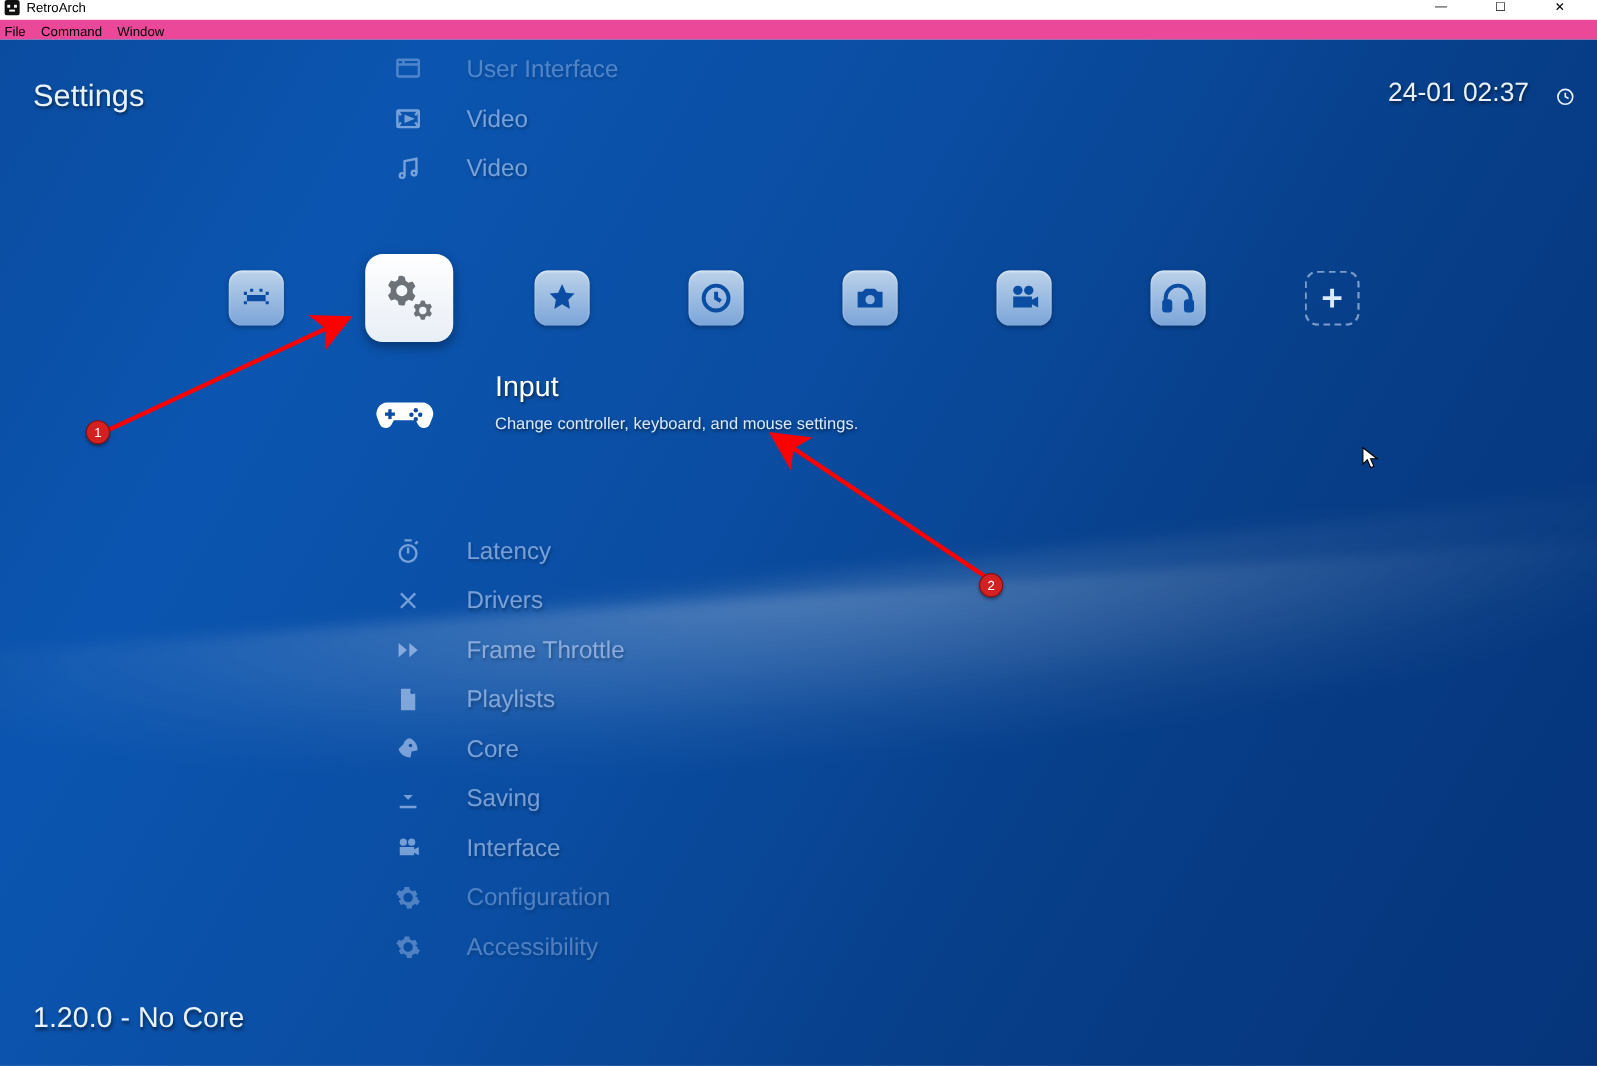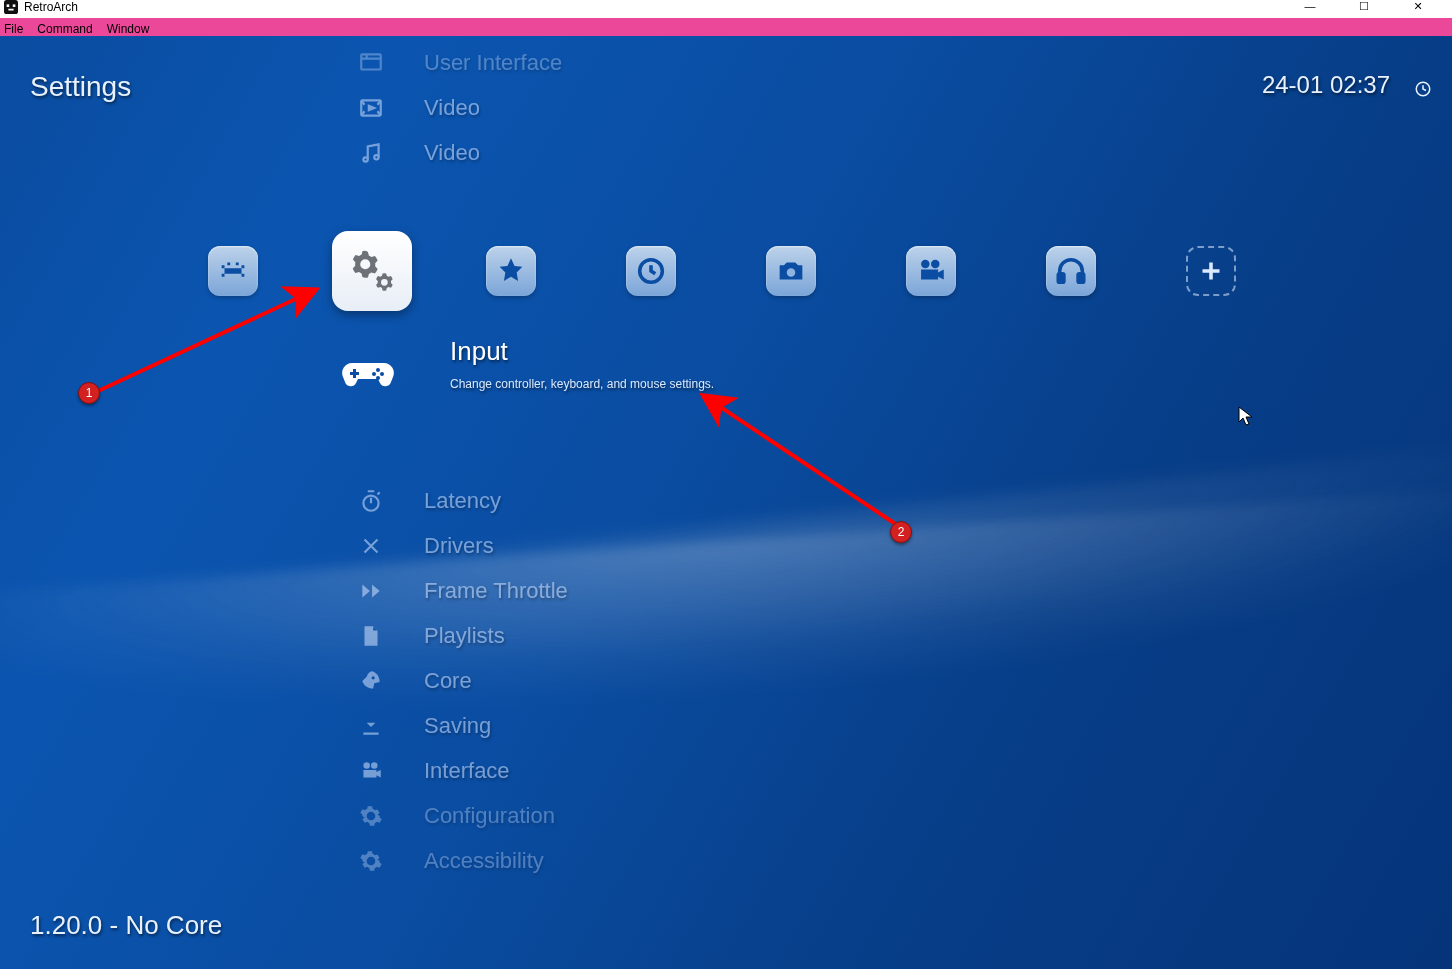--- a/index.html
+++ b/index.html
@@ -109,21 +109,21 @@
   .below { position:absolute; left:358px; right:40px; }
 
   
   .selblock {
     position: absolute; left: 340px; right: 40px; top: 300px;
     display: flex; align-items: flex-end; gap: 54px;
   }
   .selblock .bigicn { width: 56px; height: 36px; display:flex; align-items:center; justify-content:center;}
   .selblock .bigicn svg { width: 56px; height: 36px; }
   .selblock .seltxt .title { font-size: 26px; color: #ffffff; margin-bottom: 10px; }
-  .selblock .seltxt .desc { font-size: 12px; color: #d9e9ff; }
+  .selblock .seltxt .desc { font-size: 15px; color: #d9e9ff; }
 
   
   svg.overlay { position:absolute; inset:0; pointer-events:none; }
   .badge {
     position:absolute; width:22px; height:22px; border-radius:50%;
     background:#d32020; border:1px solid #8a0f0f; color:#fff; font-size:12px;
     display:flex; align-items:center; justify-content:center; box-shadow:0 2px 3px rgba(0,0,0,0.4);
   }
 
   

